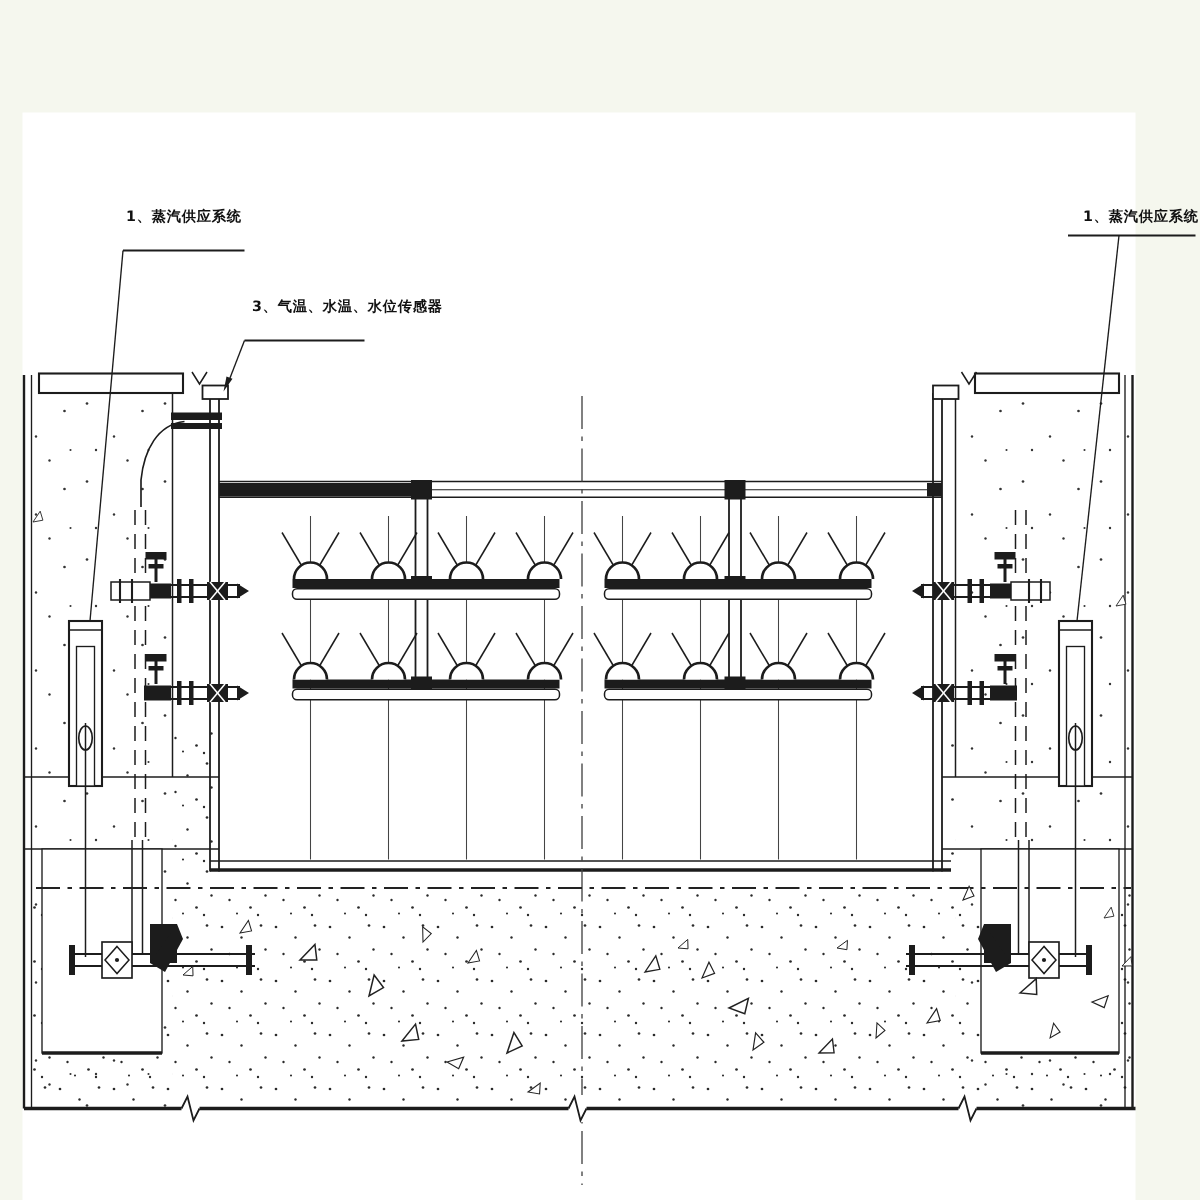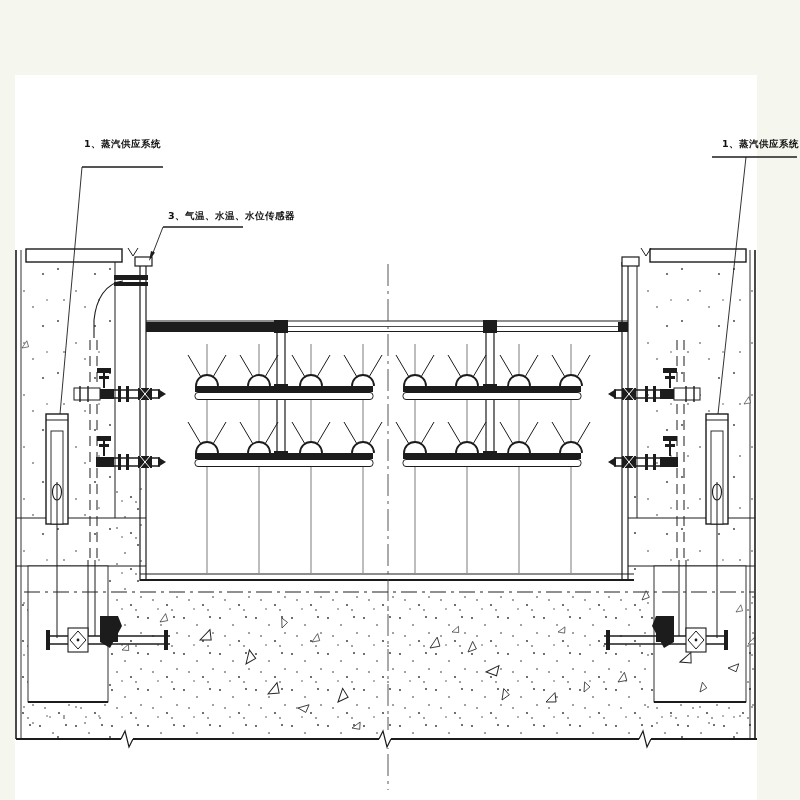--- a/index.html
+++ b/index.html
@@ -269,15 +269,15 @@
       <line x1="82" y1="167" x2="60" y2="414" stroke-width="0.9"></line>
       <line x1="163" y1="227" x2="243" y2="227" stroke-width="1.3"></line>
       <line x1="163" y1="227" x2="151" y2="258" stroke-width="0.9"></line>
       <polygon points="149,261 155,252.5 151,251" fill="#1c1c1c" stroke="none"></polygon>
       <line x1="712" y1="157" x2="797" y2="157" stroke-width="1.3"></line>
       <line x1="746" y1="157" x2="718" y2="414" stroke-width="0.9"></line>
     </g>
   </svg>
 
   <div class="label" style="left:84px;top:138px">1、蒸汽供应系统</div>
-  <div class="label" style="left:168px;top:210px">3、气温、水温、水位传感器</div>
+  <div class="label" style="left:168px;top:198px">3、气温、水温、水位传感器</div>
   <div class="label" style="left:722px;top:138px">1、蒸汽供应系统</div>
 </div>
 
 </body></html>

